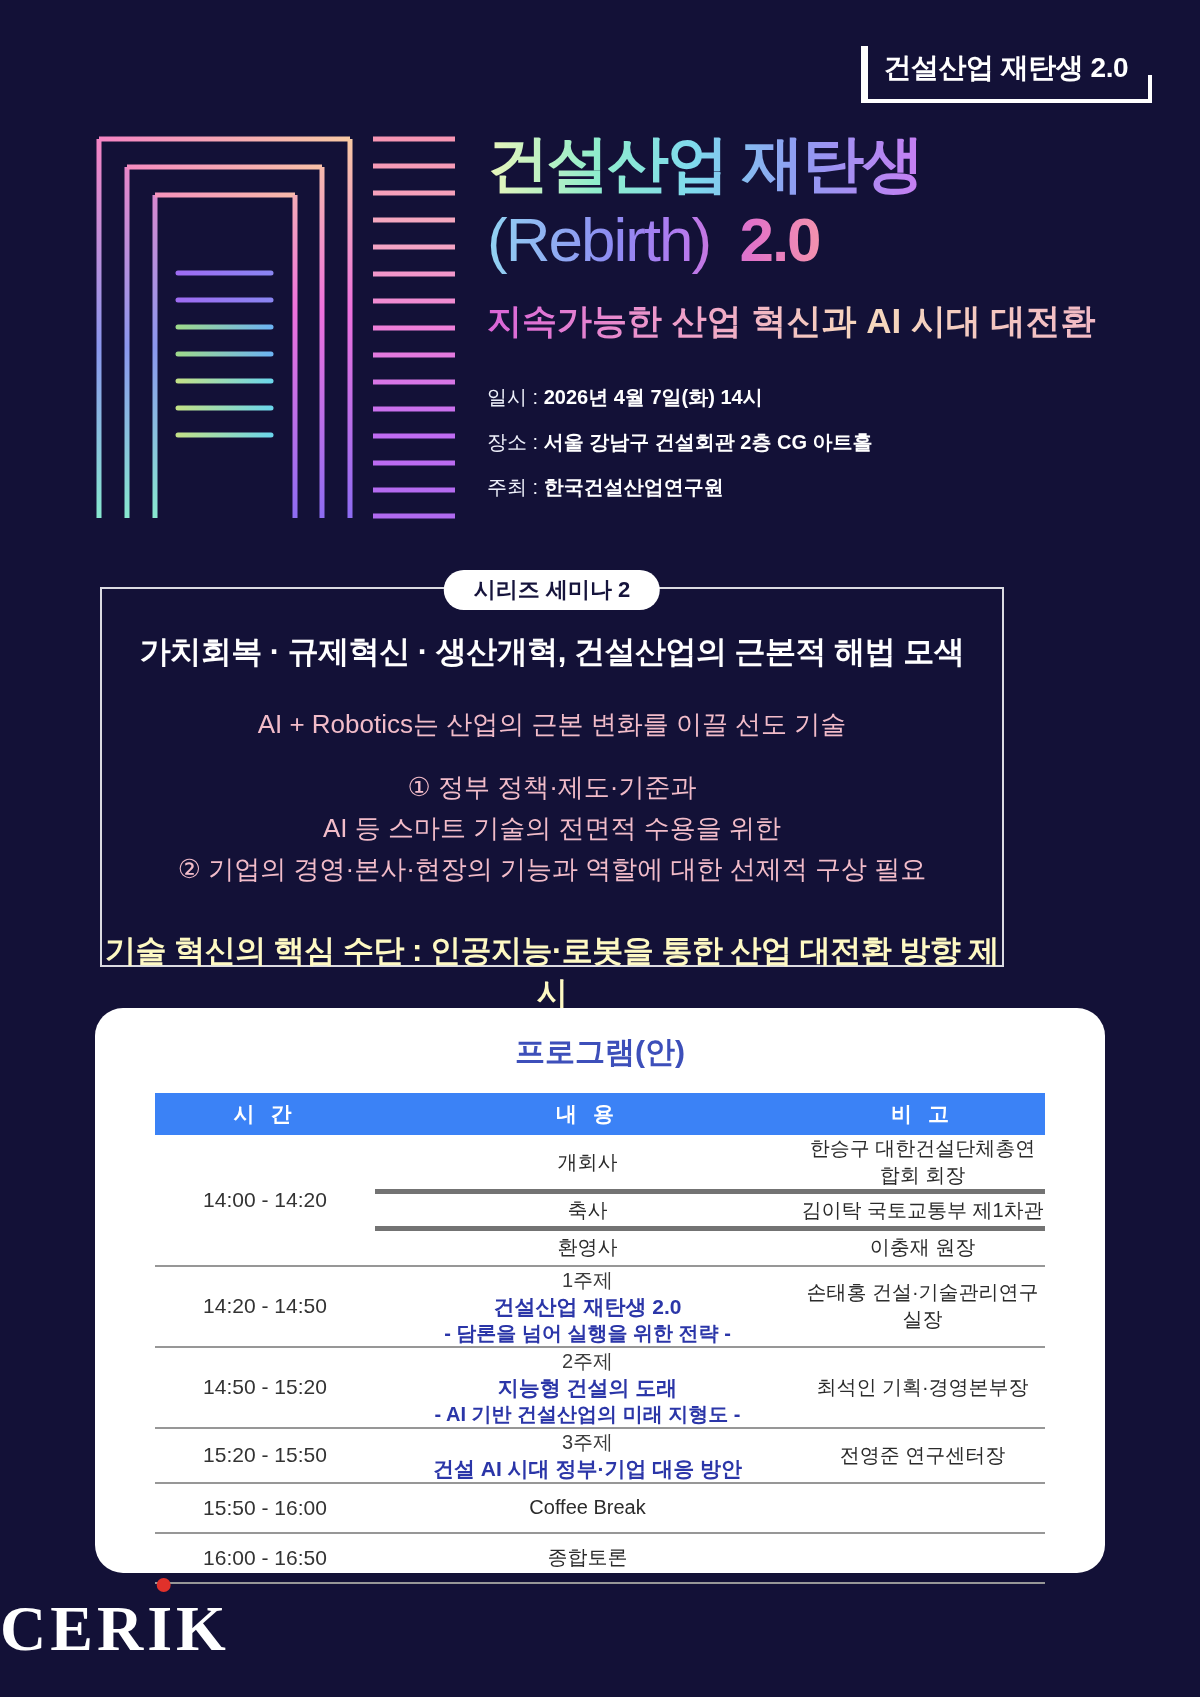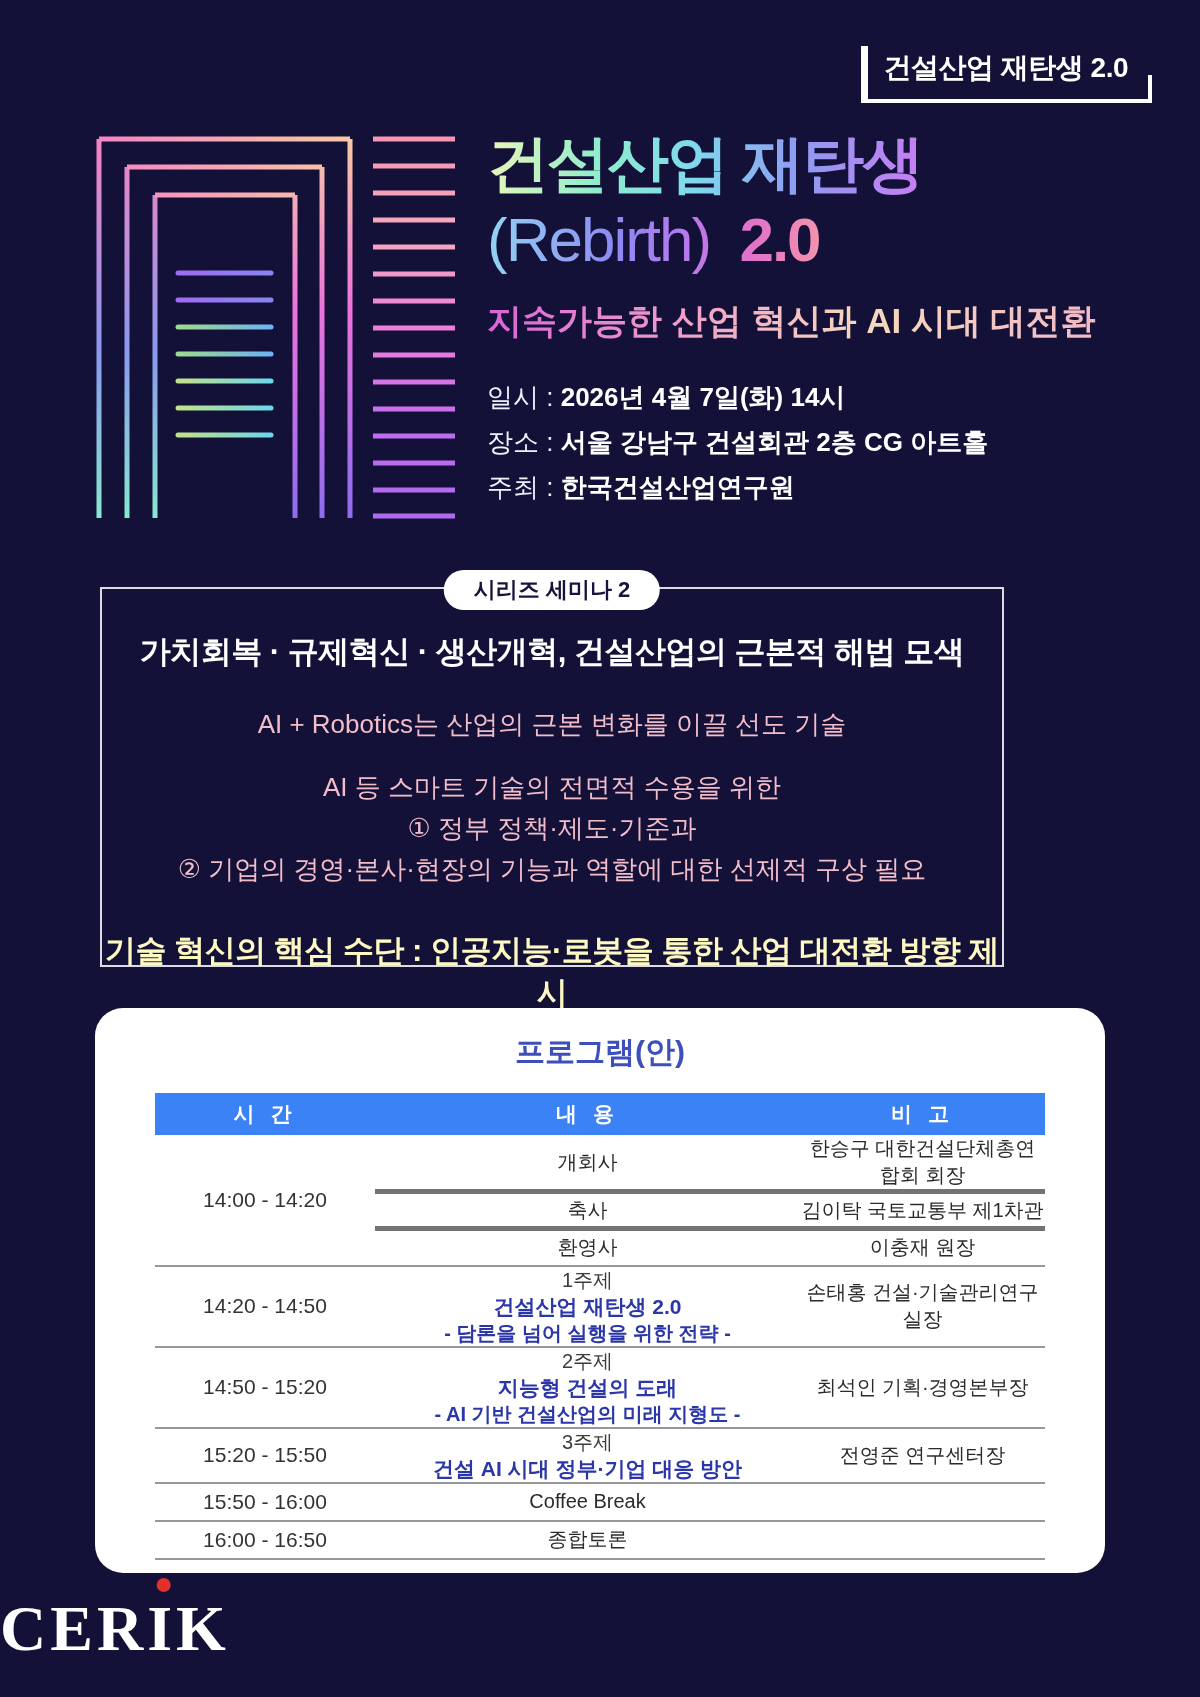--- a/index.html
+++ b/index.html
@@ -23,21 +23,21 @@
          color:transparent;-webkit-text-fill-color:transparent;}
   .title-l1{background-image:linear-gradient(90deg,#eaf6ba 0%,#90edcc 25%,#7fd9ee 48%,#8f9af2 72%,#c77ef2 100%);
          -webkit-background-clip:text;background-clip:text;}
   .title-l2{background-image:linear-gradient(90deg,#92d4f2 0%,#8d8af2 38%,#b27af0 58%,#e273c8 80%,#f392ae 100%);
          -webkit-background-clip:text;background-clip:text;}
   .rebirth{font-weight:500;}
   .version{font-weight:800;margin-left:14px;}
   .subtitle{margin-top:20px;font-size:35px;font-weight:700;white-space:nowrap;width:fit-content;
          background-image:linear-gradient(90deg,#da64d8 0%,#ef9fc9 32%,#f6d9bd 62%,#f2b9c5 100%);
          -webkit-background-clip:text;background-clip:text;color:transparent;-webkit-text-fill-color:transparent;}
-  .details{margin-top:30px;font-size:26px;color:#fff;}
+  .details{margin-top:30px;font-size:20px;color:#fff;}
   .detail-line{line-height:45px;white-space:nowrap;}
   .detail-label{font-weight:400;color:#eef0fa;}
   .detail-value{font-weight:700;color:#fff;}
 
   
   .seminar-box{position:absolute;left:100px;top:587px;width:904px;height:380px;
                border:2px solid rgba(255,255,255,0.85);box-sizing:border-box;text-align:center;}
   .series-pill{position:absolute;top:-19px;left:50%;transform:translateX(-50%);background:#fff;
                color:#16143c;font-size:22px;font-weight:800;padding:5px 30px;border-radius:999px;white-space:nowrap;}
   .seminar-heading{margin:42px 0 0;font-size:31px;font-weight:700;color:#fff;letter-spacing:-0.5px;}
@@ -50,21 +50,21 @@
                 border-radius:28px;box-sizing:border-box;padding-top:24px;}
   .program-title{margin:0;text-align:center;font-size:30px;font-weight:800;color:#3d4fba;}
   .program-table{border-collapse:collapse;margin:20px auto 0;width:890px;table-layout:fixed;}
   .program-table th{background:#3b82f6;color:#fff;font-size:21px;font-weight:700;letter-spacing:5px;height:40px;}
   .program-table td{text-align:center;font-size:20px;color:#2b2b2b;vertical-align:middle;padding:0;}
   .program-table td.time-cell{font-size:21px;color:#333;}
   tr.open-row{height:37px;}
   tr.sub-row td{border-top:5px solid #737373;}
   tr.major-row td{border-top:2px solid #979797;}
   tr.last-row td{border-bottom:2px solid #979797;}
-  tr.simple-row{height:38px;}
+  tr.simple-row{height:50px;}
   .session-cell{padding:8px 0;}
   .session-label{color:#3c3c3c;font-size:20px;line-height:26px;}
   .session-title{color:#2b36a8;font-weight:800;font-size:21px;line-height:27px;}
   .session-sub{color:#2b36a8;font-weight:800;font-size:20px;line-height:26px;}
   .session-sub:empty{display:none;}
 
   
   .cerik{position:absolute;left:0;right:0;top:1592px;
          font-family:"Liberation Serif","DejaVu Serif",serif;font-size:64px;font-weight:600;
          color:#fff;letter-spacing:4px;}
@@ -179,22 +179,22 @@
         <span class="detail-label">주최</span><span class="detail-label"> : </span><span class="detail-value">한국건설산업연구원</span>
       </div>
     </div>
   </div>
 
   <section class="seminar-box">
     <div class="series-pill">시리즈 세미나 2</div>
     <h2 class="seminar-heading">가치회복 · 규제혁신 · 생산개혁, 건설산업의 근본적 해법 모색</h2>
     <p class="seminar-lead">AI + Robotics는 산업의 근본 변화를 이끌 선도 기술</p>
     <div class="seminar-points">
+      <div>① 정부 정책·제도·기준과</div>
       <div>AI 등 스마트 기술의 전면적 수용을 위한</div>
-      <div>① 정부 정책·제도·기준과</div>
       <div>② 기업의 경영·본사·현장의 기능과 역할에 대한 선제적 구상 필요</div>
     </div>
     <p class="seminar-footer">기술 혁신의 핵심 수단 : 인공지능·로봇을 통한 산업 대전환 방향 제시</p>
   </section>
 
   <section class="program-card">
     <h3 class="program-title">프로그램(안)</h3>
     <table class="program-table">
       <colgroup>
           <col style="width:220px">

